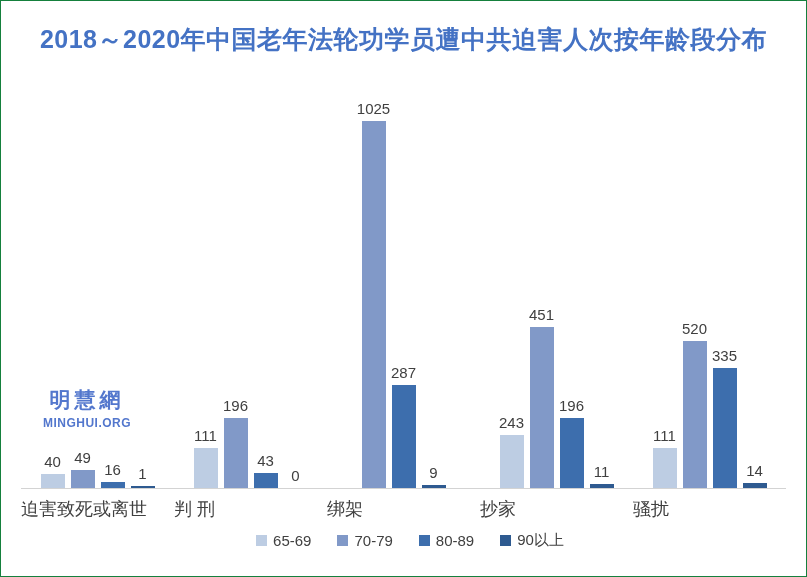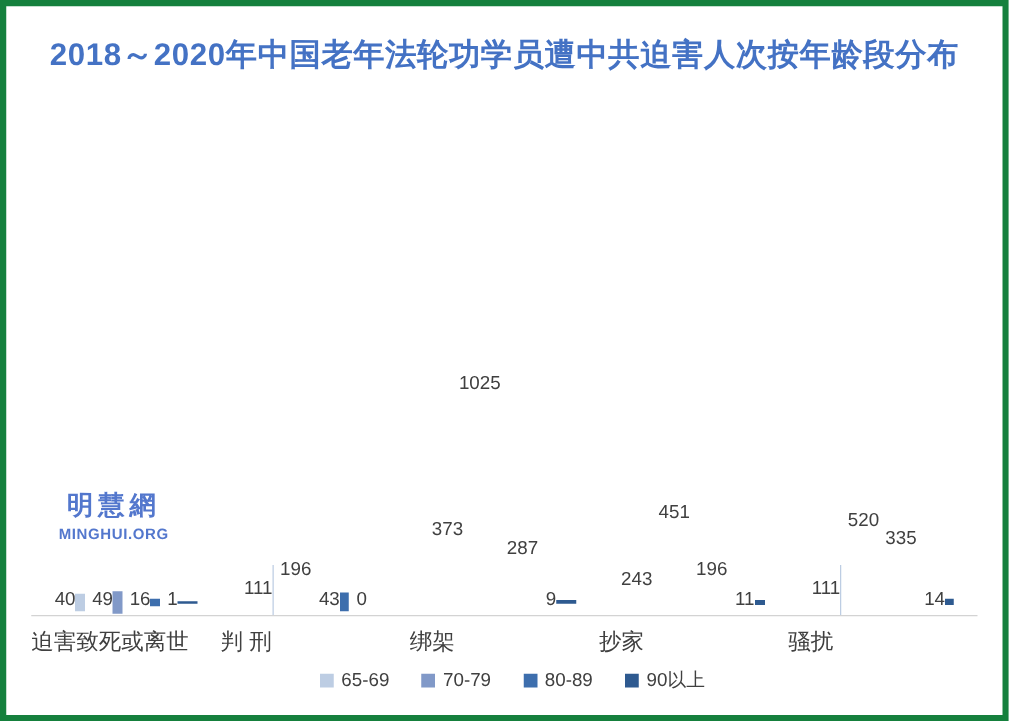--- a/index.html
+++ b/index.html
@@ -1,21 +1,21 @@
 <!DOCTYPE html>
 <html><head>
 <meta charset="utf-8">
 <style>
   html,body{margin:0;padding:0;background:#e8e8e8;}
   .frame{
     position:relative;
     width:807px;height:577px;
     box-sizing:border-box;
     background:#ffffff;
-    border:5px solid #15803d;
+    border:1px solid #15803d;
     font-family:"Liberation Sans","DejaVu Sans",sans-serif;
     overflow:hidden;
   }
   .title{
     position:absolute;top:22px;left:0;right:0;
     text-align:center;
     font-size:25px;font-weight:bold;
     color:#4472c4;
     letter-spacing:0.5px;
   }
@@ -27,21 +27,21 @@
   .group{
     flex:1;
     display:flex;
     align-items:flex-end;
     justify-content:center;
     gap:6px;
   }
   .bar-slot{
     width:24px;
     display:flex;
-    flex-direction:row;
+    flex-direction:column;
     align-items:center;
     justify-content:flex-end;
   }
   .bar-value{
     font-size:15px;
     color:#404040;
     margin-bottom:4px;
     white-space:nowrap;
   }
   .bar{
@@ -130,24 +130,20 @@
         <div class="bar-slot">
           <div class="bar-value">43</div>
           <div class="bar" style="height: 15px; background: rgb(61, 110, 173);"></div>
         </div>
         <div class="bar-slot">
           <div class="bar-value">0</div>
           <div class="bar" style="height: 0px; background: rgb(46, 90, 144);"></div>
         </div>
       </div>
       <div class="group">
-        <div class="bar-slot">
-          <div class="bar-value">373</div>
-          <div class="bar" style="height: 134px; background: rgb(189, 205, 227);"></div>
-        </div>
         <div class="bar-slot">
           <div class="bar-value">1025</div>
           <div class="bar" style="height: 367px; background: rgb(129, 153, 200);"></div>
         </div>
         <div class="bar-slot">
           <div class="bar-value">287</div>
           <div class="bar" style="height: 103px; background: rgb(61, 110, 173);"></div>
         </div>
         <div class="bar-slot">
           <div class="bar-value">9</div>

